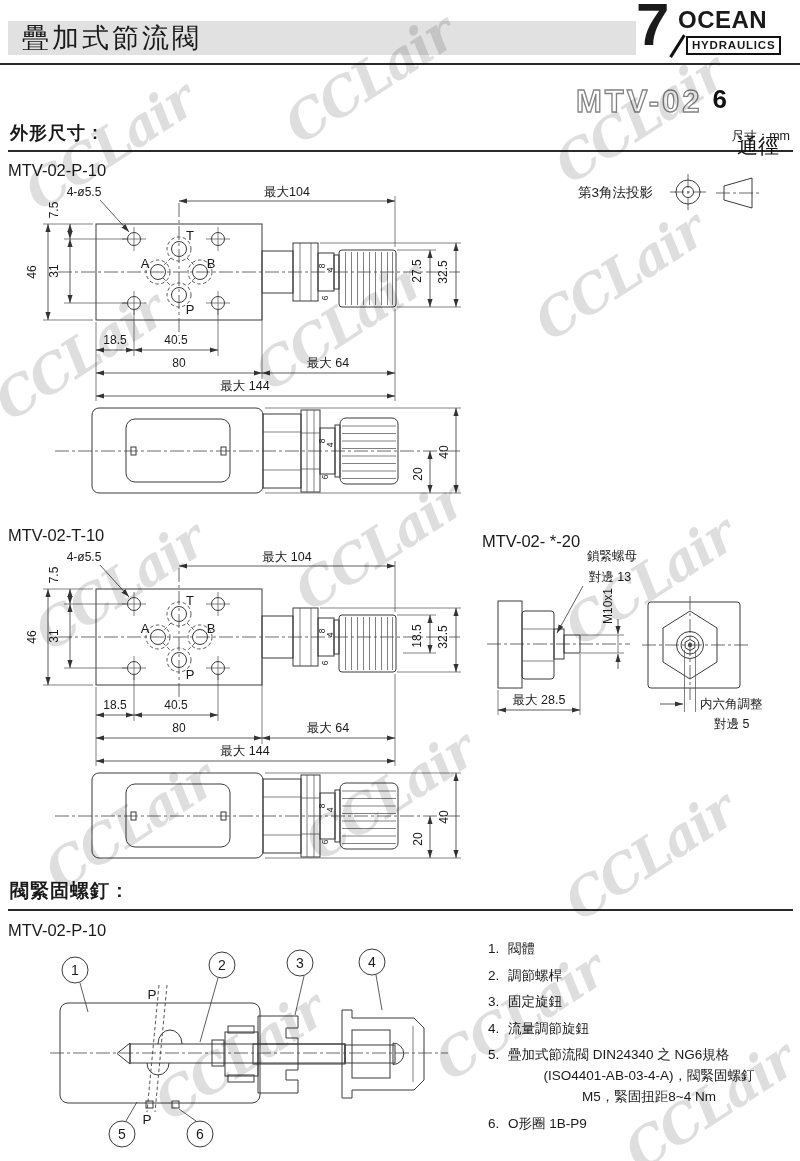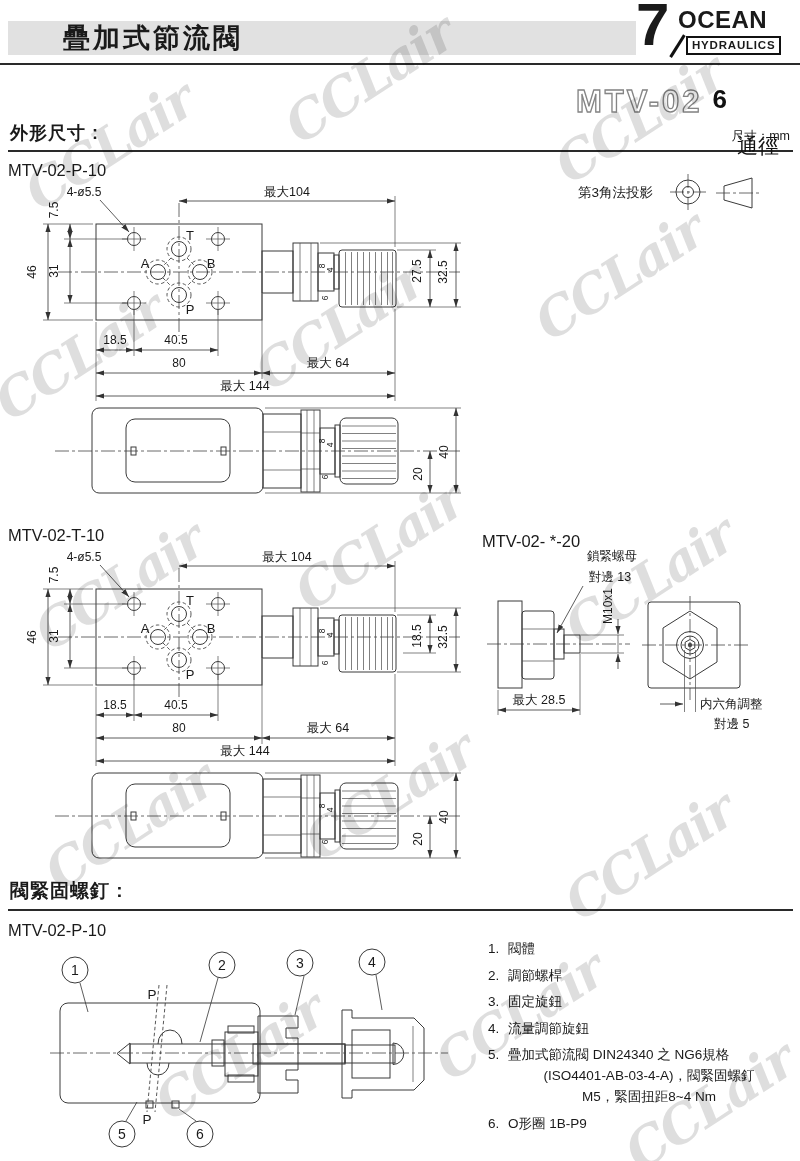--- a/index.html
+++ b/index.html
@@ -4,21 +4,21 @@
 <style>
   html,body{margin:0;padding:0;background:#fff;}
   #page{position:relative;width:800px;height:1161px;background:#fff;overflow:hidden;
         font-family:"Liberation Sans","DejaVu Sans",sans-serif;color:#1a1a1a;}
   .abs{position:absolute;}
   .wm{position:absolute;font-family:"DejaVu Serif","Liberation Serif",serif;
       font-style:italic;font-weight:bold;font-size:52px;letter-spacing:-2px;
       color:rgba(145,145,145,0.30);transform:rotate(-33deg);mix-blend-mode:multiply;
       pointer-events:none;white-space:nowrap;z-index:5;}
   .band{left:8px;top:21px;width:628px;height:34px;background:#e1e1e1;z-index:1;}
-  .band-title{padding-left:14px;font-size:27px;font-weight:700;letter-spacing:3px;line-height:34px;margin-left:41px;}
+  .band-title{padding-left:14px;font-size:27px;font-weight:400;letter-spacing:3px;line-height:34px;}
   .hr{background:#2a2a2a;z-index:1;}
   .logo{left:636px;top:2px;width:160px;height:60px;z-index:2;}
   .logo-seven{left:0;top:-8px;font-size:60px;font-weight:900;line-height:62px;}
   .logo-brand{left:42px;top:4px;font-size:24px;font-weight:900;letter-spacing:0.5px;}
   .logo-slash{left:40px;top:31px;width:2.5px;height:26px;background:#111;transform:rotate(32deg);}
   .logo-sub{left:50px;top:34px;border:2px solid #111;font-size:11.5px;font-weight:700;
             padding:0 4px;letter-spacing:0.8px;line-height:15px;}
   .model-row{right:21px;top:84px;display:flex;align-items:flex-start;gap:10px;z-index:2;}
   .model{font-size:31px;font-weight:800;letter-spacing:3px;color:#fff;
          -webkit-text-stroke:1.3px #858585;text-shadow:0 0 1px #aaa;}

